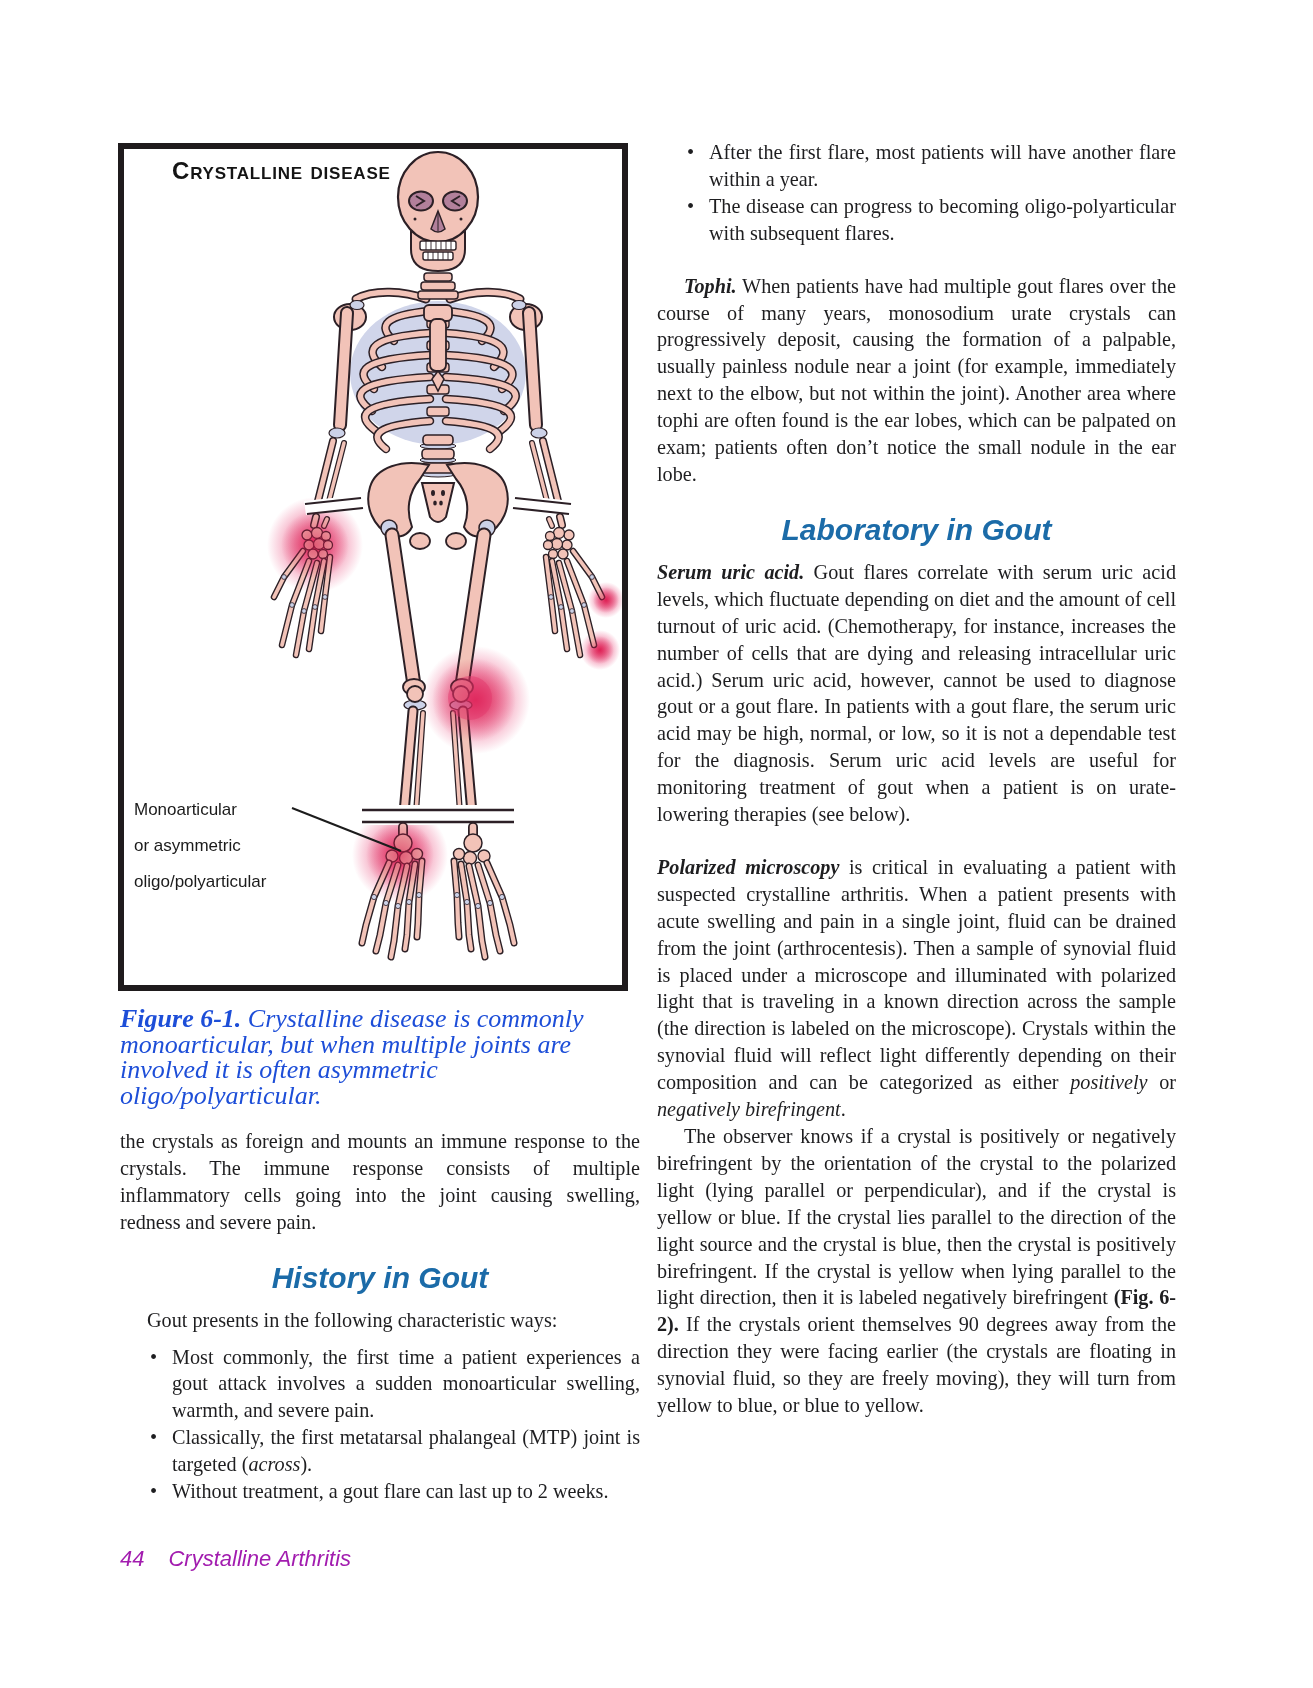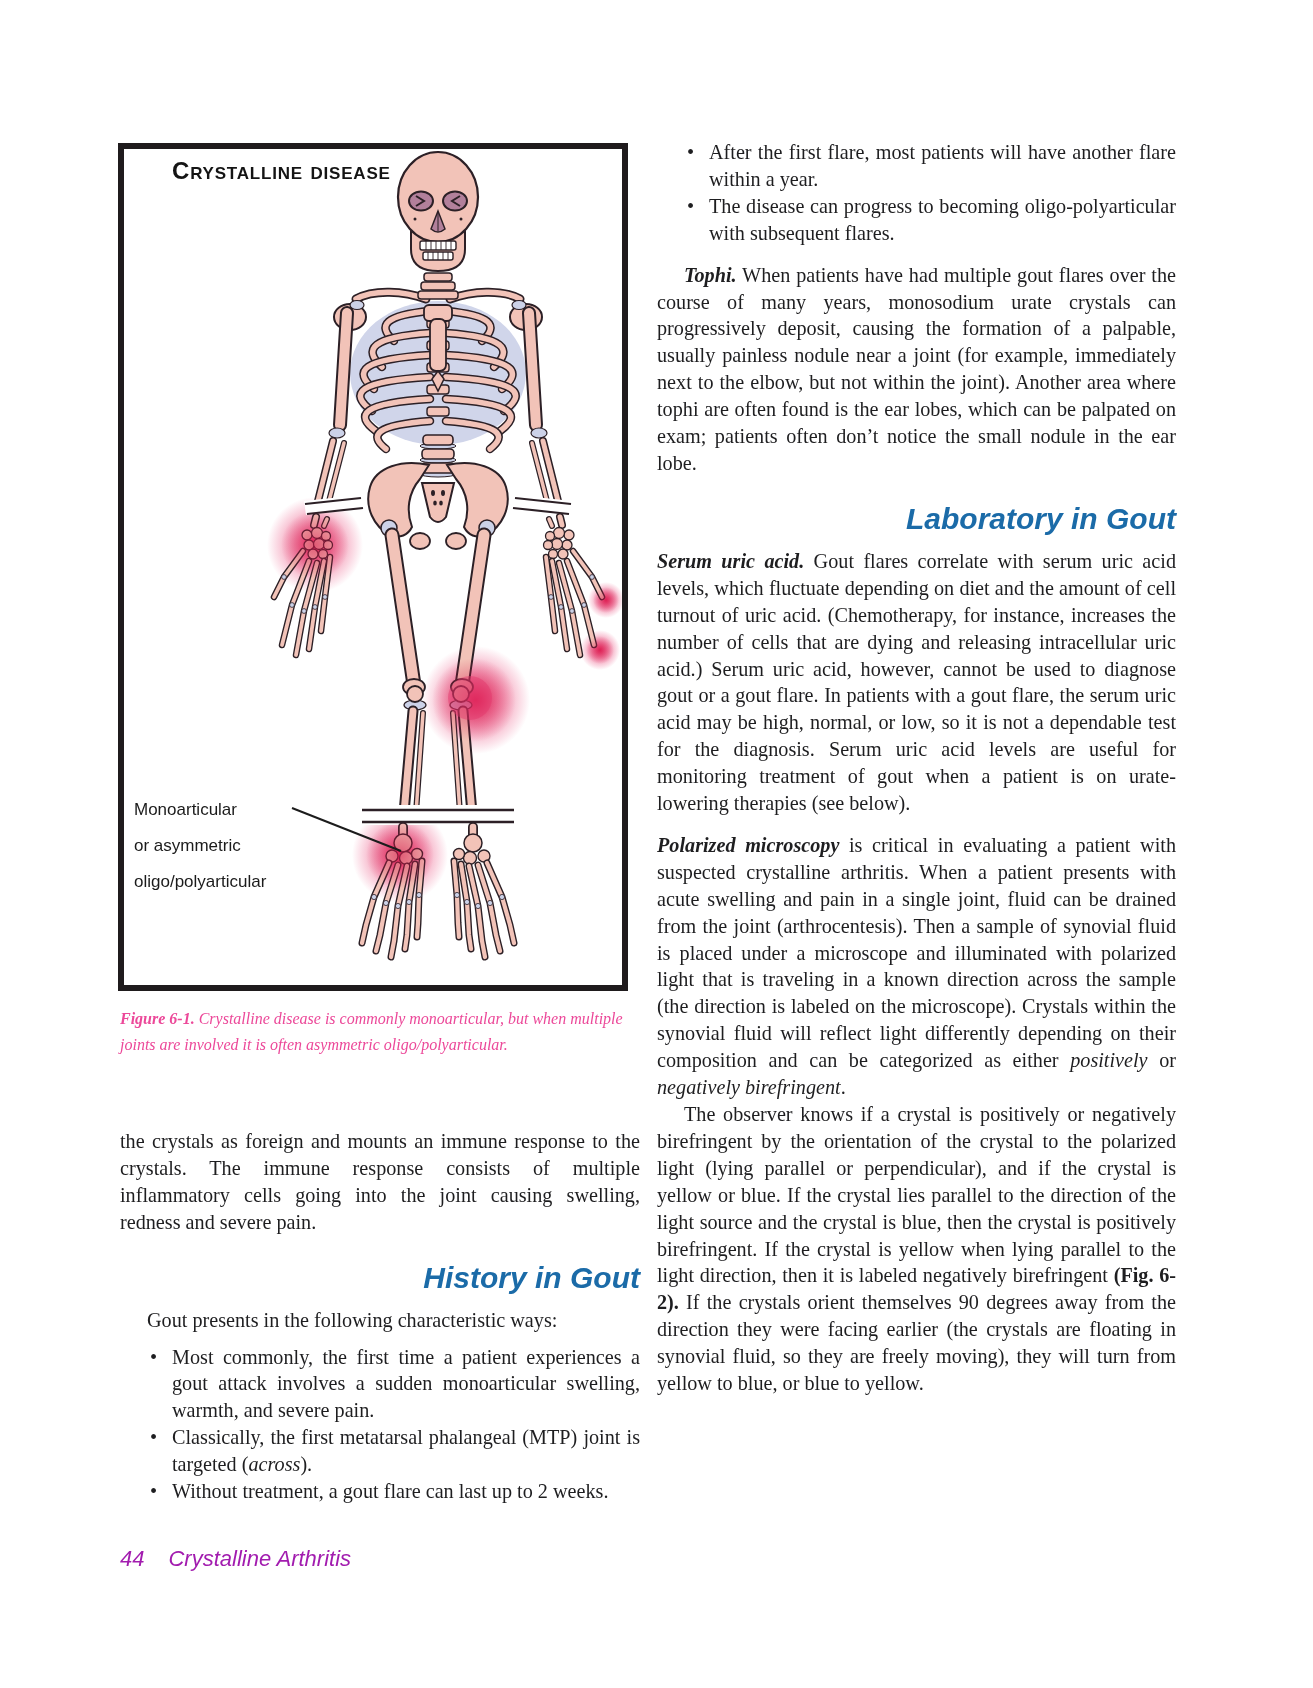--- a/index.html
+++ b/index.html
@@ -13,32 +13,32 @@
              font-family:"Liberation Sans","DejaVu Sans",sans-serif;
              font-weight:700;font-variant:small-caps;font-size:24px;
              letter-spacing:.8px;color:#141414;margin-left:8px;}
   .fig-annotation{position:absolute;left:10px;top:643px;
                   font-family:"Liberation Sans","DejaVu Sans",sans-serif;
                   font-size:17px;line-height:36px;color:#1b1b1b;white-space:pre-line;}
   svg.skel{position:absolute;left:0;top:0;}
 
   
   .caption{position:absolute;left:120px;top:1006px;width:505px;margin:0;
-           font-size:16px;line-height:25.5px;font-style:italic;color:#ec4899;}
+           font-size:26px;line-height:25.5px;font-style:italic;color:#1d4ed8;}
 
   
   .col{position:absolute;font-size:20.2px;line-height:26.9px;text-align:justify;}
   .col-left{left:120px;top:1128px;width:520px;}
   .col-right{left:657px;top:139px;width:519px;}
   .para{margin:0;}
   .indent{text-indent:27px;}
-  .mt{margin-top:15px;}
+  .mt{margin-top:26px;}
   h2.sec{font-family:"Liberation Sans","DejaVu Sans",sans-serif;
          font-style:italic;font-weight:700;font-size:30px;line-height:33px;
-         color:#1b6ba8;margin:25px 0 13px 0;text-align:right;}
+         color:#1b6ba8;margin:25px 0 13px 0;text-align:center;}
   .b{font-weight:bold;}
   .i{font-style:italic;}
 
   ul.blist{list-style:none;margin:0;padding:0;}
   ul.blist li{position:relative;padding-left:52px;margin:0;text-align:justify;}
   .blt{position:absolute;left:30px;top:0;}
   .li-text{display:inline;}
 
   
   .footer{position:absolute;left:120px;top:1546px;

